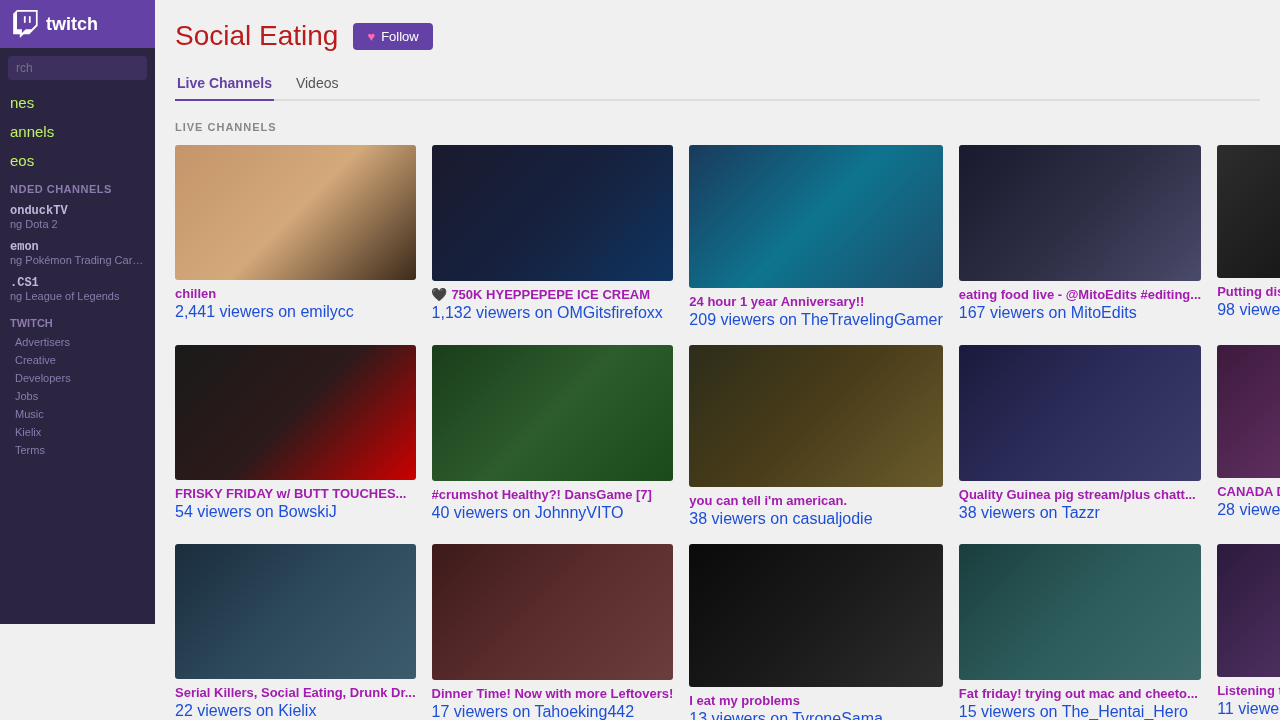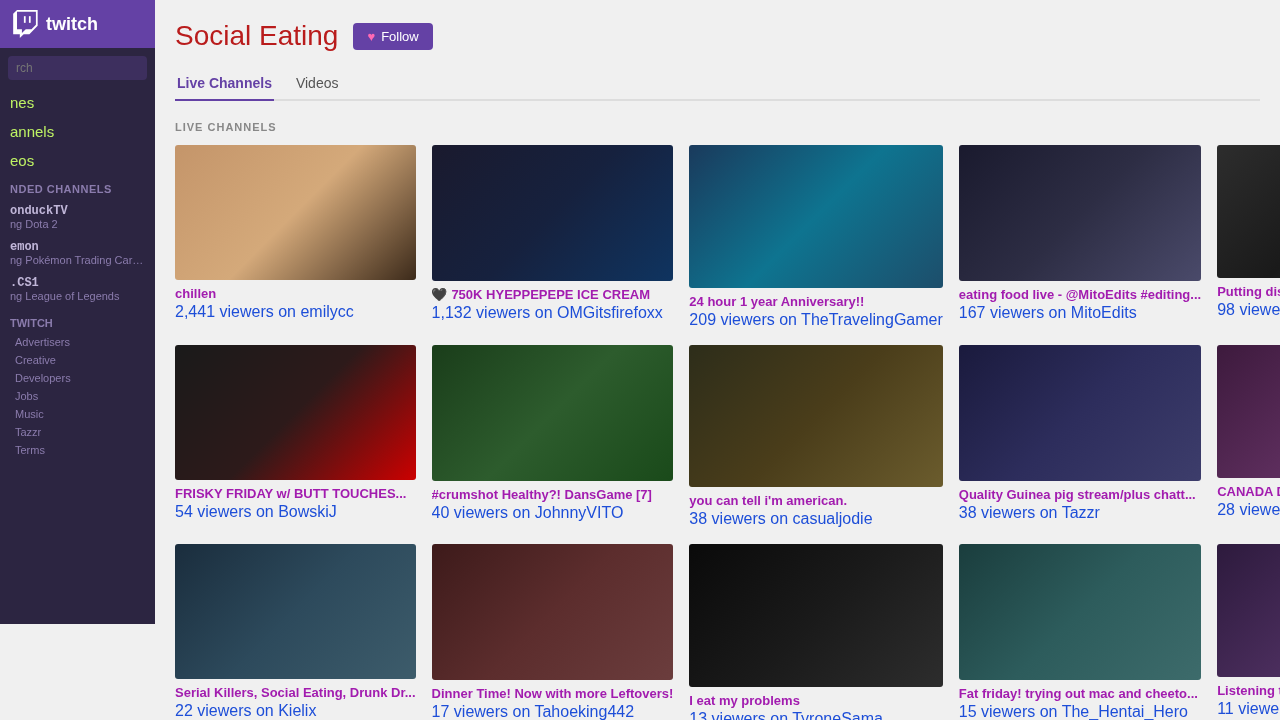--- a/index.html
+++ b/index.html
@@ -246,21 +246,21 @@
     <div class="sidebar-channel-name">.CS1</div>
     <div class="sidebar-channel-game">ng League of Legends</div>
   </div>
 
   <div class="sidebar-footer-section">TWITCH</div>
   <div class="sidebar-footer-link">Advertisers</div>
   <div class="sidebar-footer-link">Creative</div>
   <div class="sidebar-footer-link">Developers</div>
   <div class="sidebar-footer-link">Jobs</div>
   <div class="sidebar-footer-link">Music</div>
-  <div class="sidebar-footer-link">Tazzr</div>
+  <div class="sidebar-footer-link">Kielix</div>
   <div class="sidebar-footer-link">Terms</div>
 
 </div>
 
 <div class="main-content">
 
   <div class="page-header">
     <h1 class="page-title">Social Eating</h1>
     <button class="follow-btn">
       <span class="follow-heart">♥</span>

